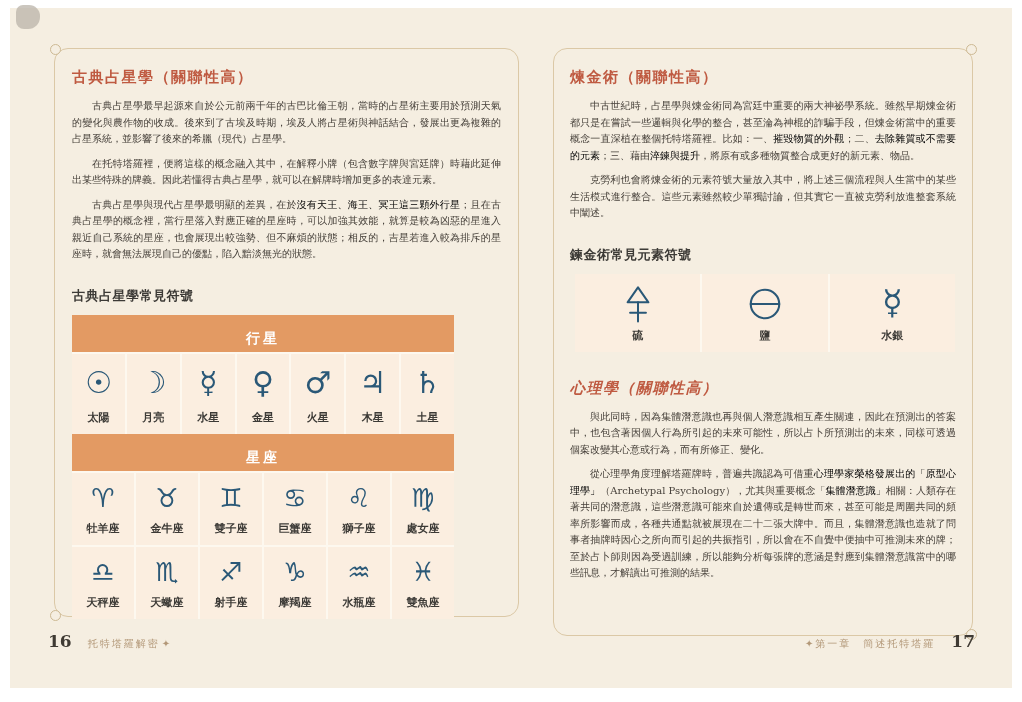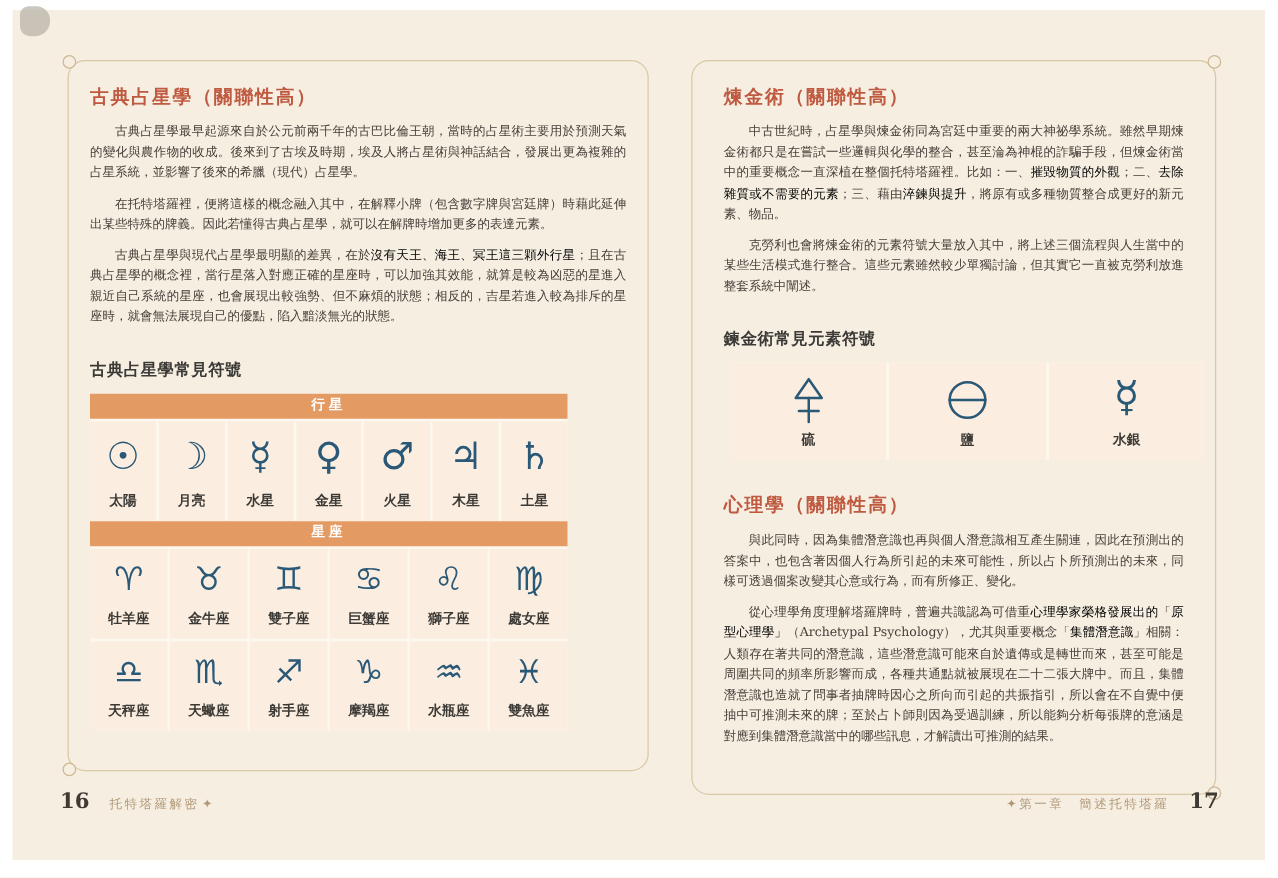--- a/index.html
+++ b/index.html
@@ -13,51 +13,51 @@
   }
   .scan-artifact{
     position:absolute;left:6px;top:-3px;width:24px;height:24px;
     background:#b9b3a8;border-radius:7px 11px 12px 8px;opacity:.75;
   }
   .page{
     position:absolute;border:1px solid #dbc8a6;border-radius:14px;
     box-sizing:border-box;
   }
   .page-left{left:44px;top:40px;width:465px;height:569px;padding:14px 17px;}
-  .page-right{left:543px;top:40px;width:420px;height:588px;padding:14px 25px;}
+  .page-right{left:543px;top:40px;width:420px;height:588px;padding:14px 16px;}
   .orn{
     position:absolute;width:9px;height:9px;border:1px solid #cdb993;
     border-radius:50%;background:#f5eee1;
   }
   .orn-tl{left:-5px;top:-5px;} .orn-bl{left:-5px;bottom:-5px;}
   .orn-tr{right:-5px;top:-5px;} .orn-br{right:-5px;bottom:-5px;}
 
   h2.section-title{
     font-size:15px;line-height:21px;font-weight:bold;color:#bf5a41;
     letter-spacing:1.5px;margin:4px 0 10px 0;
   }
-  h2.spaced{margin-top:26px;}
+  h2.spaced{margin-top:26px;font-style:italic;}
   p.body{
     font-size:10px;line-height:16.5px;color:#46403a;
     text-align:justify;text-indent:2em;margin:0 0 8px 0;
   }
   p.body .hl{color:#000000;}
   h3.sub{
     font-family:"DejaVu Sans", sans-serif;
     font-size:13px;color:#3c3a36;font-weight:bold;margin:24px 0 10px 0;
     letter-spacing:.5px;
   }
   .sym-table{
     width:382px;display:flex;flex-direction:column;gap:2px;
     background:#fdf8ef;
   }
   .tbl-header{
     background:#e39a63;color:#ffffff;text-align:center;
-    font-family:"DejaVu Sans", sans-serif;font-size:11px;font-weight:bold;
-    letter-spacing:3px;padding:1px 0 4px 0;
+    font-family:"DejaVu Sans", sans-serif;font-size:14px;font-weight:bold;
+    letter-spacing:3px;padding:15px 0 4px 0;
   }
   .sym-row{display:grid;grid-auto-flow:column;grid-auto-columns:1fr;gap:2px;}
   .sym-cell{background:#fbeee0;text-align:center;padding:7px 0 9px 0;}
   .sym-glyph{
     font-family:"DejaVu Sans", sans-serif;color:#2a5877;display:block;
   }
   .planets .sym-glyph{font-size:30px;line-height:44px;}
   .zodiac  .sym-glyph{font-size:26px;line-height:36px;}
   .elements .sym-glyph{font-size:34px;line-height:42px;height:42px;}
   .elements .sym-glyph svg{vertical-align:middle;}

